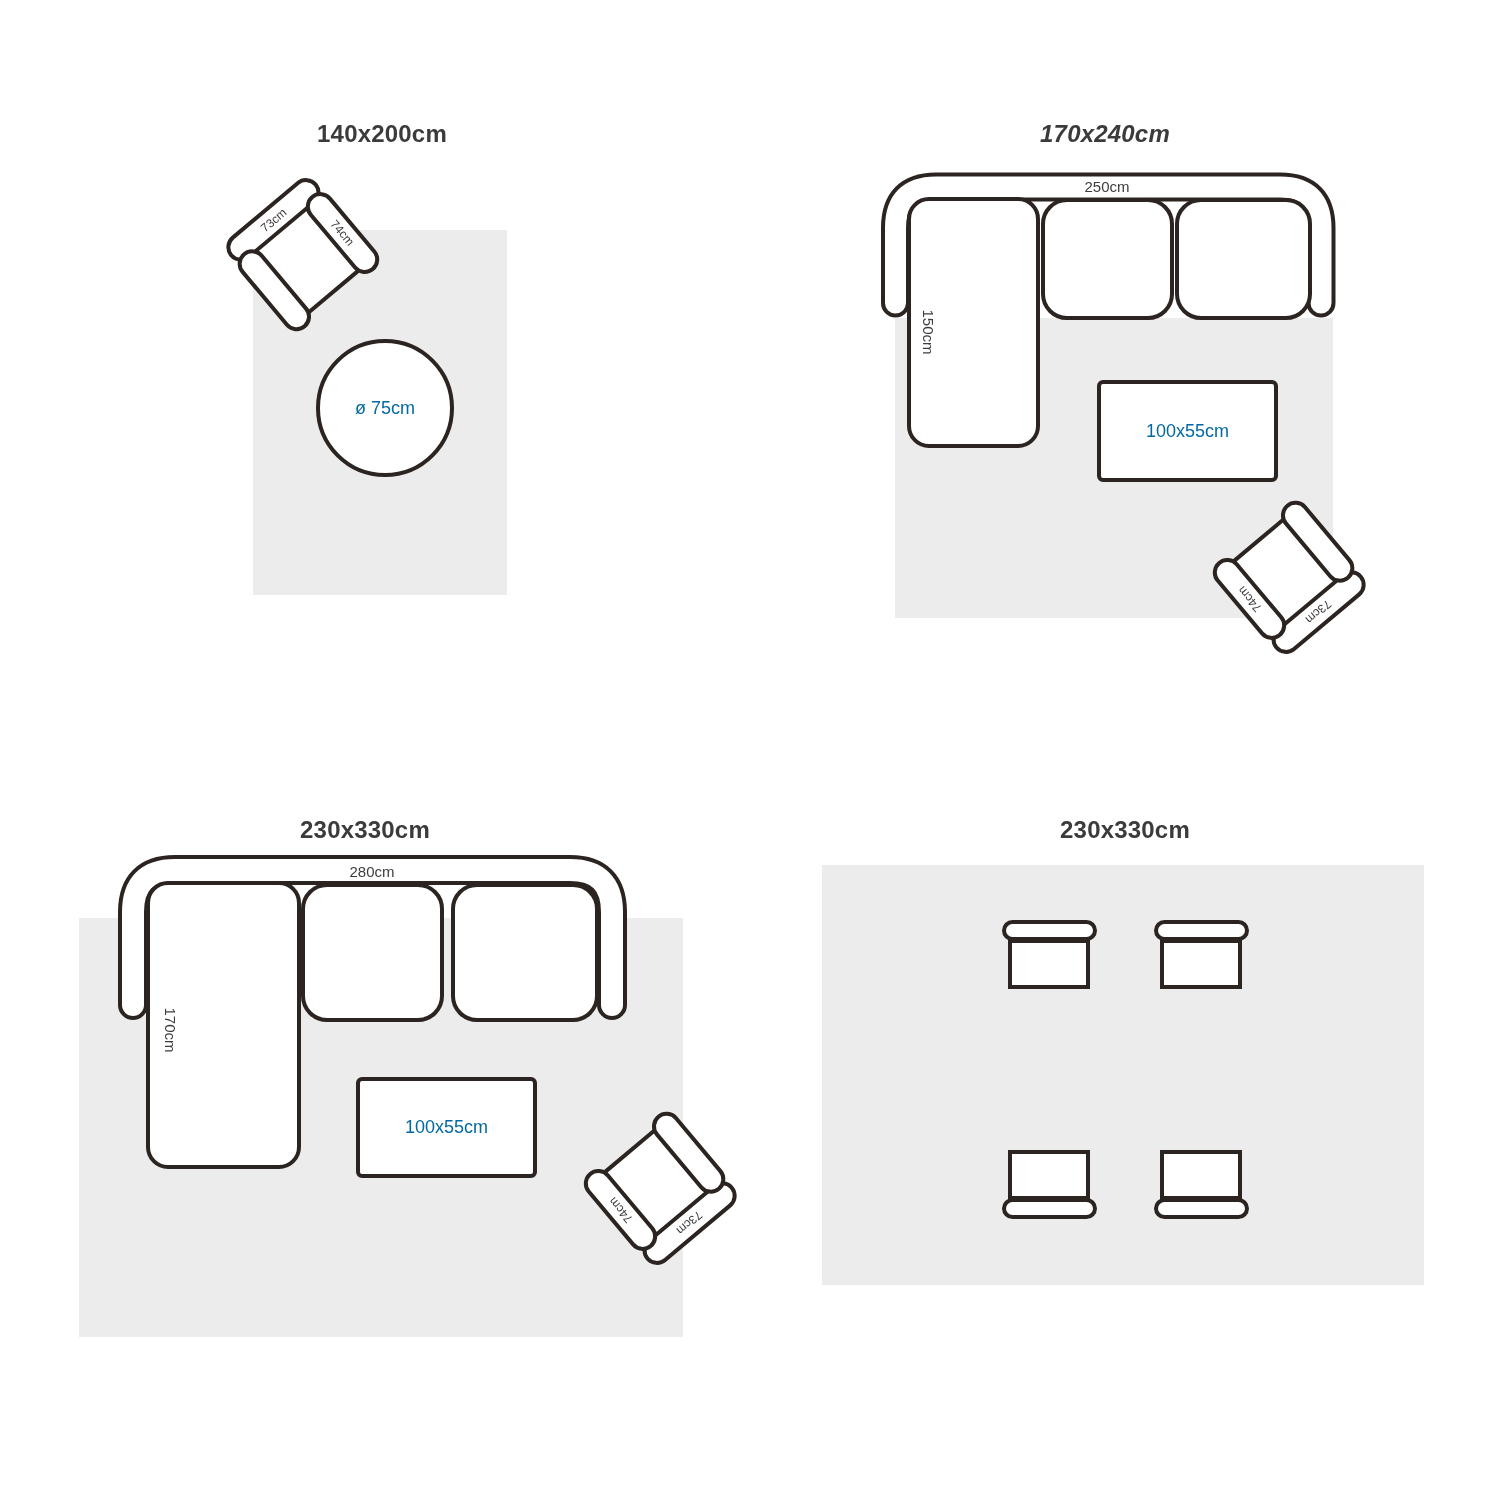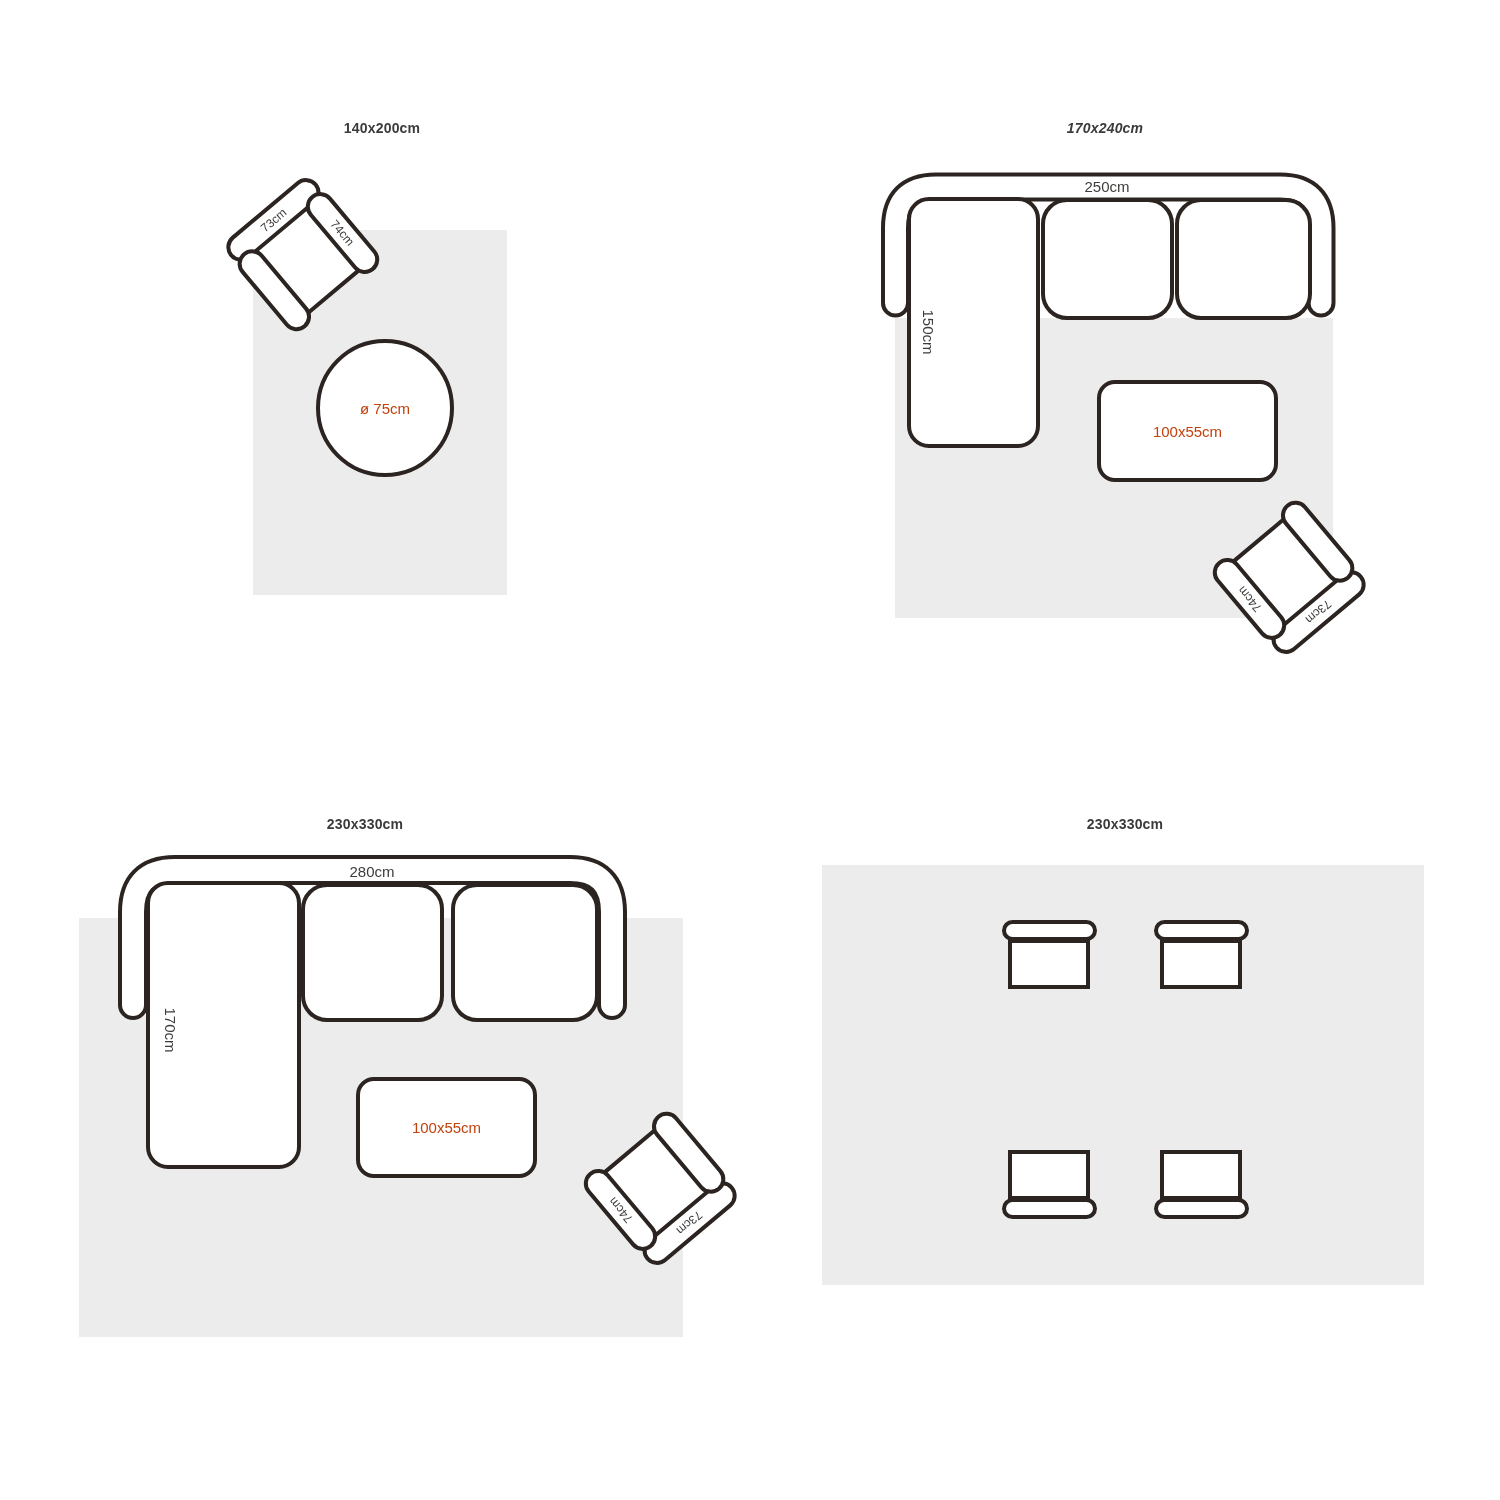--- a/index.html
+++ b/index.html
@@ -9,21 +9,21 @@
     position: relative;
     width: 1500px;
     height: 1500px;
     background: #ffffff;
     overflow: hidden;
   }
   .panel-title {
     position: absolute;
     width: 300px;
     text-align: center;
-    font-size: 14px;
+    font-size: 24px;
     font-weight: 700;
     color: #3b3b3b;
     letter-spacing: 0.2px;
   }
   .rug {
     position: absolute;
     background: #ececec;
   }
   
   .armchair {
@@ -70,26 +70,26 @@
     width: 138px; height: 138px;
     background: #ffffff;
     border: 4px solid #2b2420;
     border-radius: 50%;
     display: flex; align-items: center; justify-content: center;
   }
   .coffee-table {
     position: absolute;
     background: #ffffff;
     border: 4px solid #2b2420;
-    border-radius: 18px;
+    border-radius: 6px;
     display: flex; align-items: center; justify-content: center;
   }
   .dim-label {
-    font-size: 15px;
-    color: #c2410c;
+    font-size: 18px;
+    color: #0369a1;
     white-space: nowrap;
   }
   .sofa-svg { position: absolute; overflow: visible; }
   .svg-dim {
     font-size: 15px;
     fill: #3f3d3b;
   }
   
   .dining-table {
     position: absolute;

